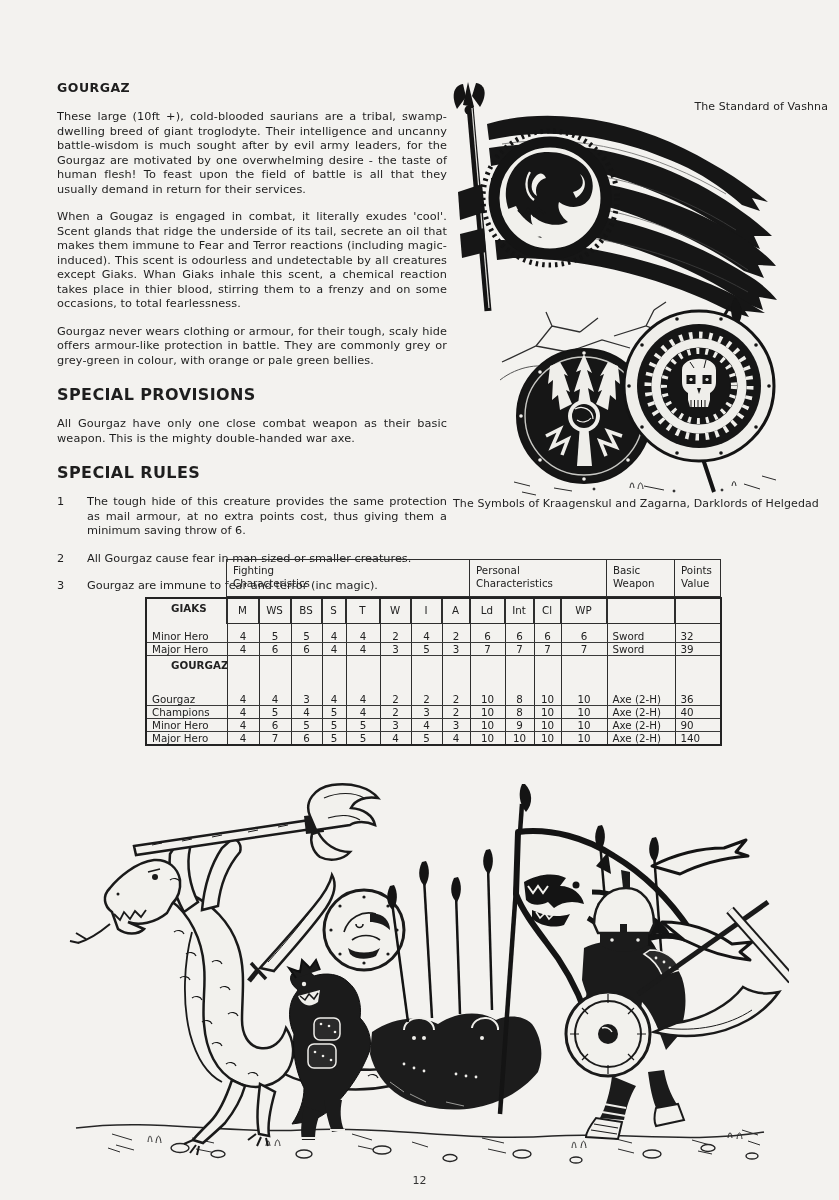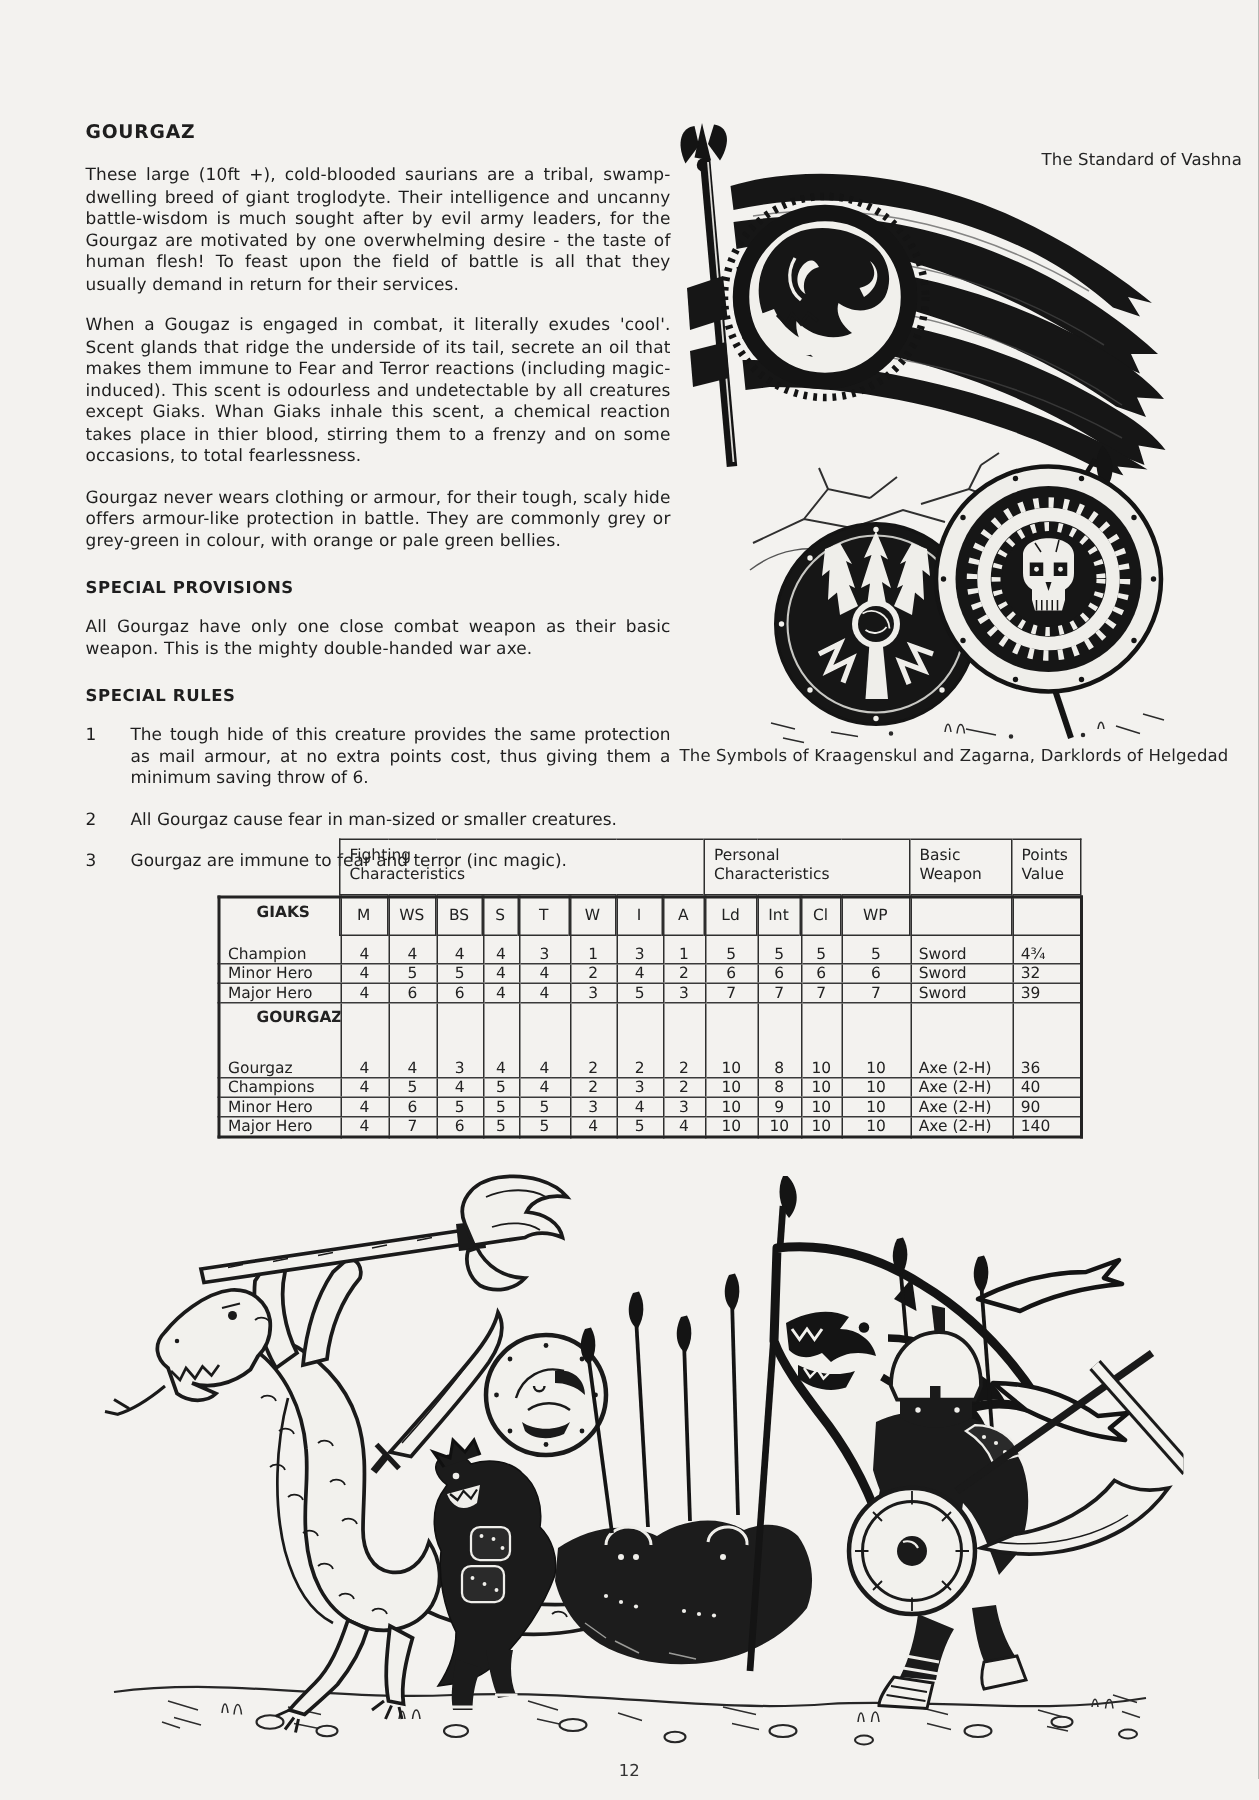--- a/index.html
+++ b/index.html
@@ -5,21 +5,21 @@
   html,body{margin:0;padding:0;background:#8a8a88;}
   .page{
     position:relative;width:839px;height:1200px;margin:0 auto;
     background:#f3f2ef;color:#1e1e1e;overflow:hidden;
     font-family:"DejaVu Sans","Liberation Sans",sans-serif;
   }
   
   .article{position:absolute;left:57px;top:80px;width:390px;}
   .article h1{font-size:12.5px;font-weight:bold;letter-spacing:.5px;margin:0 0 15px 0;}
   .body-para{font-size:11.3px;line-height:14.5px;text-align:justify;margin:0 0 13px 0;letter-spacing:.1px;}
-  .subhead{font-size:11px;font-weight:bold;letter-spacing:.4px;margin:17px 0 13px 0;}
+  .subhead{font-size:16px;font-weight:bold;letter-spacing:.4px;margin:17px 0 13px 0;}
   .rules{margin-top:4px;}
   .rule{display:flex;margin:0 0 13px 0;font-size:11.3px;line-height:14.5px;}
   .rule-num{width:30px;flex:none;}
   .rule-text{flex:1;text-align:justify;}
   
   .caption{position:absolute;font-size:11px;color:#242424;letter-spacing:.1px;}
   .cap-standard{left:600px;top:100px;width:228px;text-align:right;}
   .cap-symbols{left:440px;top:497px;width:392px;text-align:center;}
   
   .fig{position:absolute;margin:0;padding:0;}
@@ -271,37 +271,20 @@
           <td></td>
           <td></td>
           <td></td>
           <td></td>
           <td></td>
           <td></td>
           <td></td>
           <td></td>
           <td></td>
           <td></td>
-        </tr>
-        <tr class="data">
-          <td class="name">Champion</td>
-          <td>4</td>
-          <td>4</td>
-          <td>4</td>
-          <td>4</td>
-          <td>3</td>
-          <td>1</td>
-          <td>3</td>
-          <td>1</td>
-          <td>5</td>
-          <td>5</td>
-          <td>5</td>
-          <td>5</td>
-          <td class="weapon">Sword</td>
-          <td class="points">4¾</td>
         </tr>
         <tr class="data">
           <td class="name">Minor Hero</td>
           <td>4</td>
           <td>5</td>
           <td>5</td>
           <td>4</td>
           <td>4</td>
           <td>2</td>
           <td>4</td>

